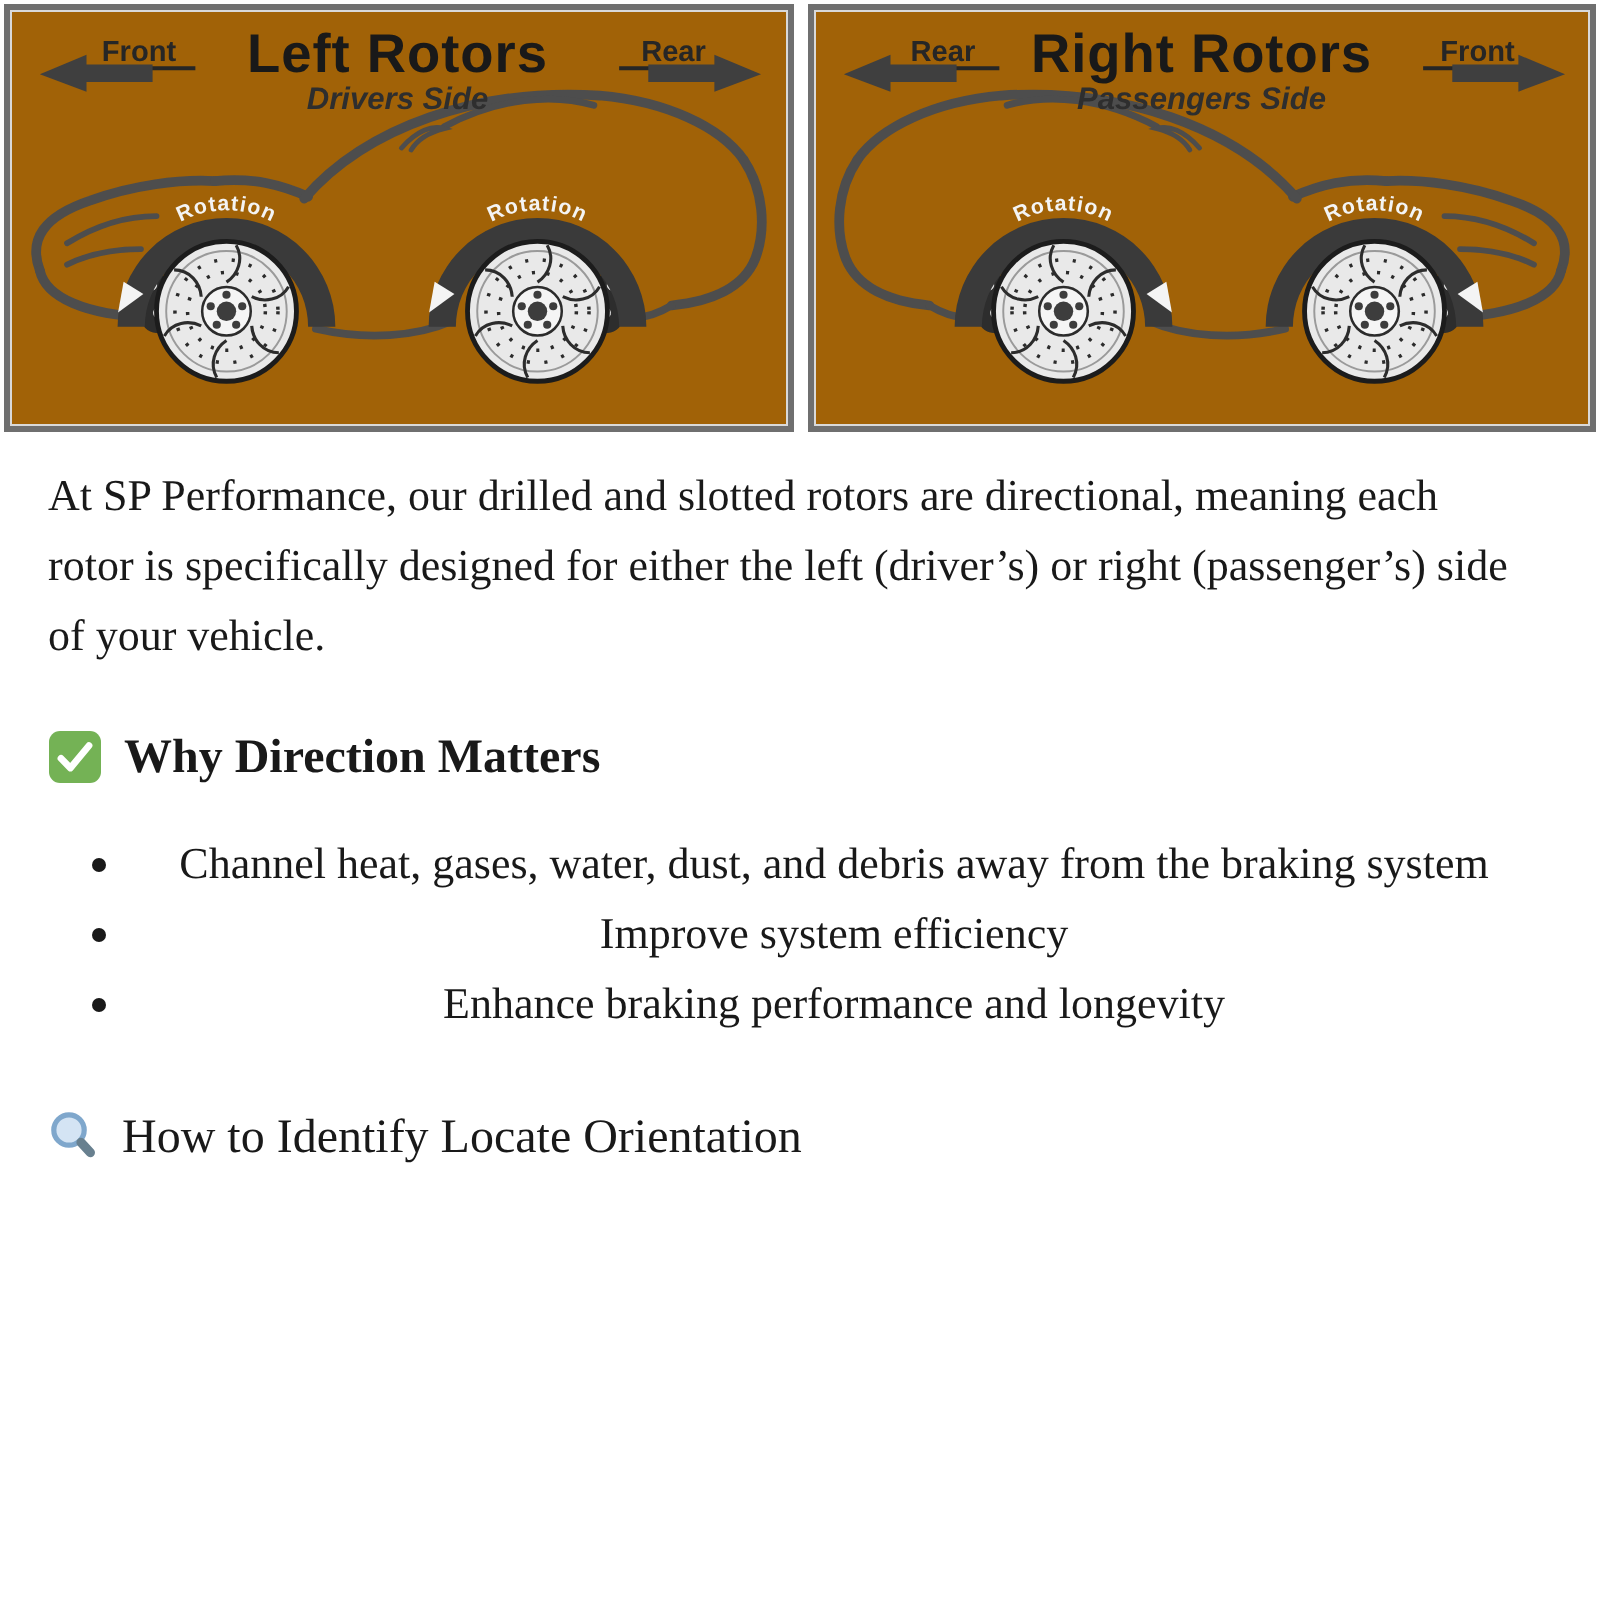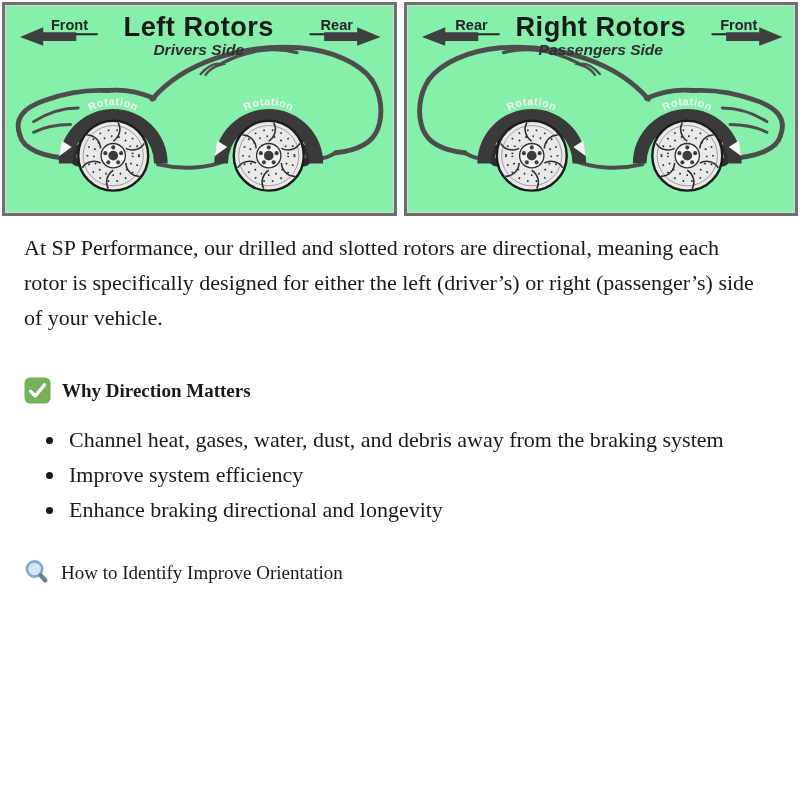--- a/index.html
+++ b/index.html
@@ -1,32 +1,32 @@
 <!DOCTYPE html>
 <html><head>
 <meta charset="utf-8">
 <style>
   html,body{margin:0;padding:0;background:#fff;}
   body{width:800px;font-family:"Liberation Serif",serif;color:#191919;}
 
   
   .diagram{display:flex;gap:7px;padding:2px 2px 0 2px;}
-  .panel{flex:1;border:3px solid #6f6f6f;background:#86efac;box-shadow:inset 0 0 0 1px #d9d9d9;}
+  .panel{flex:1;border:3px solid #6f6f6f;background:#a16207;box-shadow:inset 0 0 0 1px #d9d9d9;}
   .panel svg{display:block;width:100%;height:208px;}
   .diag-title{font-family:"Liberation Sans",sans-serif;font-weight:bold;font-size:28px;letter-spacing:.5px;fill:#191919;}
   .diag-sub{font-family:"Liberation Sans",sans-serif;font-weight:bold;font-style:italic;font-size:16px;fill:#2e2e2e;}
   .dir-label{font-family:"Liberation Sans",sans-serif;font-weight:bold;font-size:15px;fill:#262626;}
   .rot-text{font-family:"Liberation Sans",sans-serif;font-weight:bold;font-size:11px;letter-spacing:.6px;fill:#f4f4f4;}
 
   
   .content{padding:14px 35px 6px 24px;font-size:22px;line-height:1.6;}
   .content p{margin:0 0 18px 0;}
-  .content h3{font-size:19px;margin:40px 0 16px 0;display:flex;align-items:center;gap:11px;font-weight:bold;}
+  .content h3{font-size:24px;margin:24px 0 16px 0;display:flex;align-items:center;gap:11px;font-weight:bold;}
   .content h3.regular{font-weight:normal;margin-top:30px;}
-  .content ul{margin:0 0 18px 0;padding-left:42px;}
+  .content ul{margin:0 0 18px 0;padding-left:42px;text-align:center;}
   .content li{margin:0;padding-left:3px;}
   .emoji{display:inline-flex;flex:0 0 auto;}
 </style>
 </head>
 <body>
 
 <svg width="0" height="0" style="position:absolute" aria-hidden="true">
   <defs>
     <g id="wheel">
       <path d="M -56,8 A 56 56 0 0 1 56,8 L 42,8 A 42 42 0 0 0 -42,8 Z" fill="#3a3a3a"></path>
@@ -136,27 +136,27 @@
           <path d="M6.5,14.2 L11.2,19 L20.5,7.8" fill="none" stroke="#ffffff" stroke-width="3.4" stroke-linecap="round" stroke-linejoin="round"></path>
         </svg>
     </span>
     <span>Why Direction Matters</span>
   </h3>
 
 
   <ul>
     <li>Channel heat, gases, water, dust, and debris away from the braking system</li>
     <li>Improve system efficiency</li>
-    <li>Enhance braking directional and longevity</li>
+    <li>Enhance braking performance and longevity</li>
   </ul>
 
   <h3 class="regular">
     <span class="emoji">
       <svg width="26" height="27" viewBox="0 0 26 27">
           <circle cx="10.5" cy="10" r="7.6" fill="#d4e4f4" stroke="#7fa7cc" stroke-width="2.6"></circle>
           <line x1="16.5" y1="16.2" x2="21.2" y2="21.3" stroke="#68808f" stroke-width="4.6" stroke-linecap="round"></line>
         </svg>
     </span>
-    <span>How to Identify Improve Orientation</span>
+    <span>How to Identify Locate Orientation</span>
   </h3>
 
 
 </div>
 
 </body></html>

